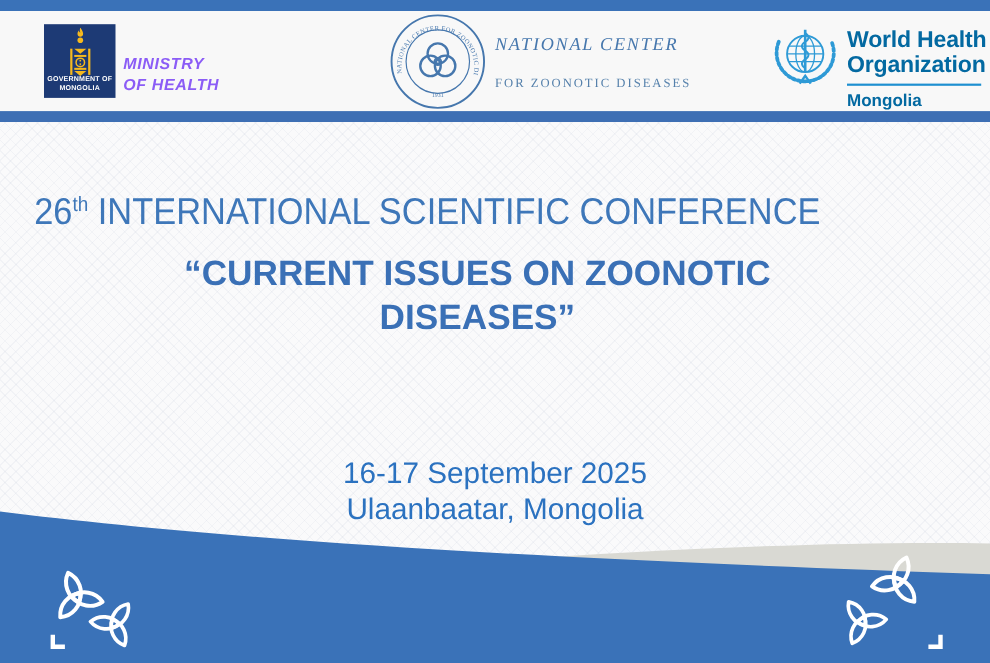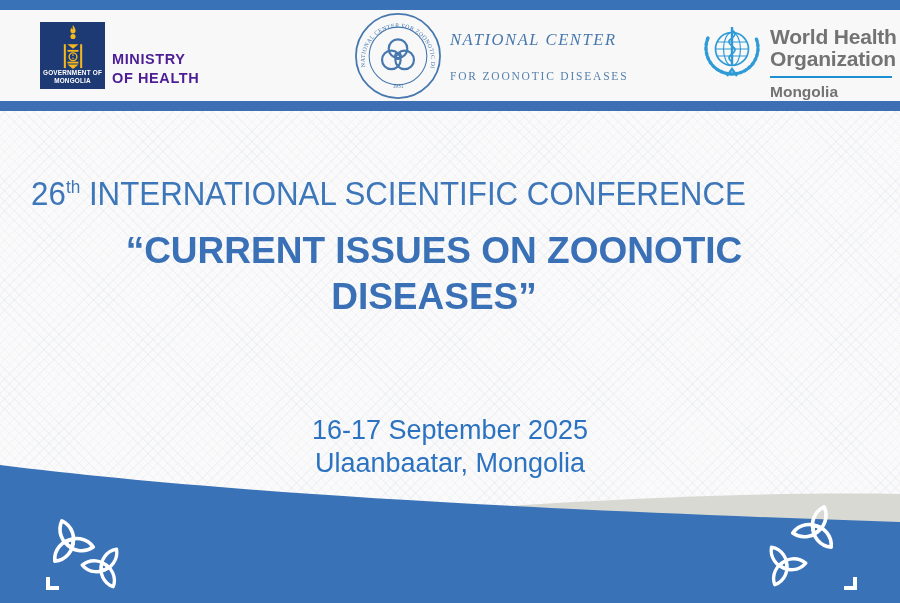--- a/index.html
+++ b/index.html
@@ -14,46 +14,46 @@
   
   .header { position:absolute; left:0; top:10px; width:900px; height:91px; background:#f8f8f8; }
   .gov-square {
     position:absolute; left:40px; top:12px; width:65px; height:67px;
     background:#1D3A75; display:flex; flex-direction:column; align-items:center; justify-content:flex-start;
     padding-top:3px;
   }
   .gov-text { position:absolute; bottom:4px; left:0; right:0; text-align:center;
     color:#fff; font-size:6.4px; font-weight:bold; line-height:1.25; letter-spacing:.2px; }
   .ministry {
-    position:absolute; left:112px; top:40px; color:#4c1d95; font-weight:bold;
-    font-size:14.5px; line-height:1.3; letter-spacing:.6px;
+    position:absolute; left:112px; top:40px; color:#8b5cf6; font-weight:bold;
+    font-size:14.5px; line-height:1.3; letter-spacing:.6px;font-style:italic;
   }
   .nczd-group { position:absolute; left:354px; top:2px; display:flex; align-items:center; }
   .nczd-wordmark { margin-left:8px; font-family:"Liberation Serif", serif; color:#4677AD; }
   .nczd-line1 { font-size:16.5px; letter-spacing:1.6px;font-style:italic; }
   .nczd-line2 { font-size:11.5px; letter-spacing:1.8px; margin-top:20px; color:#5580ab; }
   .who-group { position:absolute; left:700px; top:8px; display:flex; }
-  .who-wordmark { margin-left:6px; margin-top:8px; color:#737373; }
+  .who-wordmark { margin-left:6px; margin-top:8px; color:#0369a1; }
   .who-name { font-size:21px; font-weight:bold; line-height:1.05; letter-spacing:-.2px; }
   .who-rule { width:122px; border-top:2.5px solid #1E8FD0; margin-top:6px; }
   .who-country { font-size:15.5px; font-weight:bold; margin-top:5px; }
   
   .main {
     position:absolute; left:0; top:111px; width:900px; height:492px;
     background-color:#fafafb;
     background-image:
       repeating-linear-gradient(45deg, rgba(190,198,215,.14) 0 1px, transparent 1px 7px),
       repeating-linear-gradient(-45deg, rgba(190,198,215,.14) 0 1px, transparent 1px 7px);
   }
   .conf-line { position:absolute; top:63px; left:0; width:726px; text-align:center;
     color:#3E77B9; font-size:34px; white-space:nowrap; }
   .squeeze { display:inline-block; transform:scaleX(.92); transform-origin:center; }
   .conf-line sup { font-size:.55em; vertical-align:super; }
   .main-title { position:absolute; top:117px; left:0; width:868px; text-align:center;
-    color:#3A70B6; font-size:37px; font-weight:bold; line-height:1.25; }
+    color:#3A70B6; font-size:32px; font-weight:bold; line-height:1.25; }
   .date-block { position:absolute; top:303px; left:0; width:900px; text-align:center;
     color:#2B72C0; font-size:27px; line-height:1.23; }
   
   .wave { position:absolute; left:0; bottom:0; width:900px; height:140px; }
   .ornament { position:absolute; }
   .orn-left-1  { left:44px;  bottom:34px; }
   .orn-left-2  { left:80px;  bottom:12px; }
   .orn-right-1 { right:58px; bottom:48px; }
   .orn-right-2 { right:92px; bottom:14px; }
   .bracket-left  { left:45px;  bottom:12px; }

